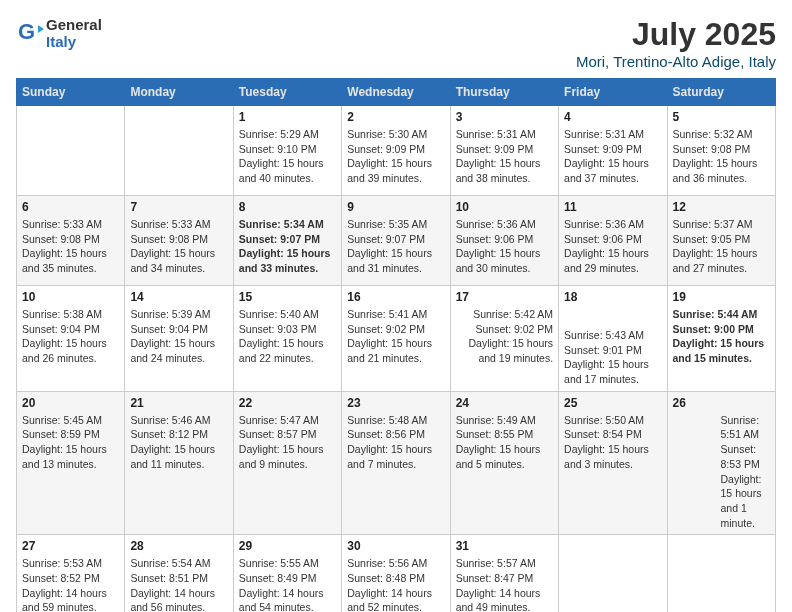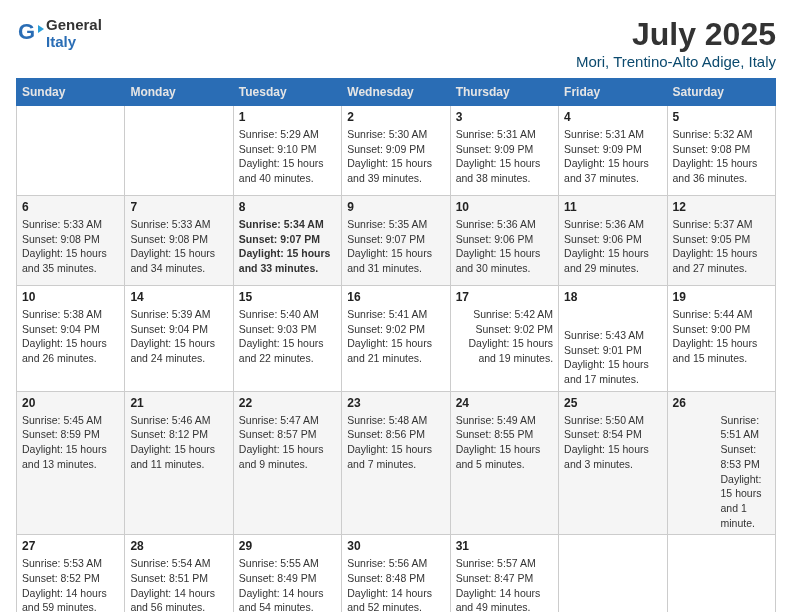--- a/index.html
+++ b/index.html
@@ -237,21 +237,21 @@
         </td>
         <td>
           <div class="day-num">18</div>
           <div class="day-info" style="white-space: pre-line; margin-top: 24px;">Sunrise: 5:43 AM
 Sunset: 9:01 PM
 Daylight: 15 hours
 and 17 minutes.</div>
         </td>
         <td>
           <div class="day-num">19</div>
-          <div class="day-info" style="white-space: pre-line;">Sunrise: 5:44 AM
+          <div class="day-info" style="white-space: pre-line; font-weight: bold;">Sunrise: 5:44 AM
 Sunset: 9:00 PM
 Daylight: 15 hours
 and 15 minutes.</div>
         </td>
       </tr>
       <tr>
         <td>
           <div class="day-num">20</div>
           <div class="day-info" style="white-space: pre-line;">Sunrise: 5:45 AM
 Sunset: 8:59 PM

